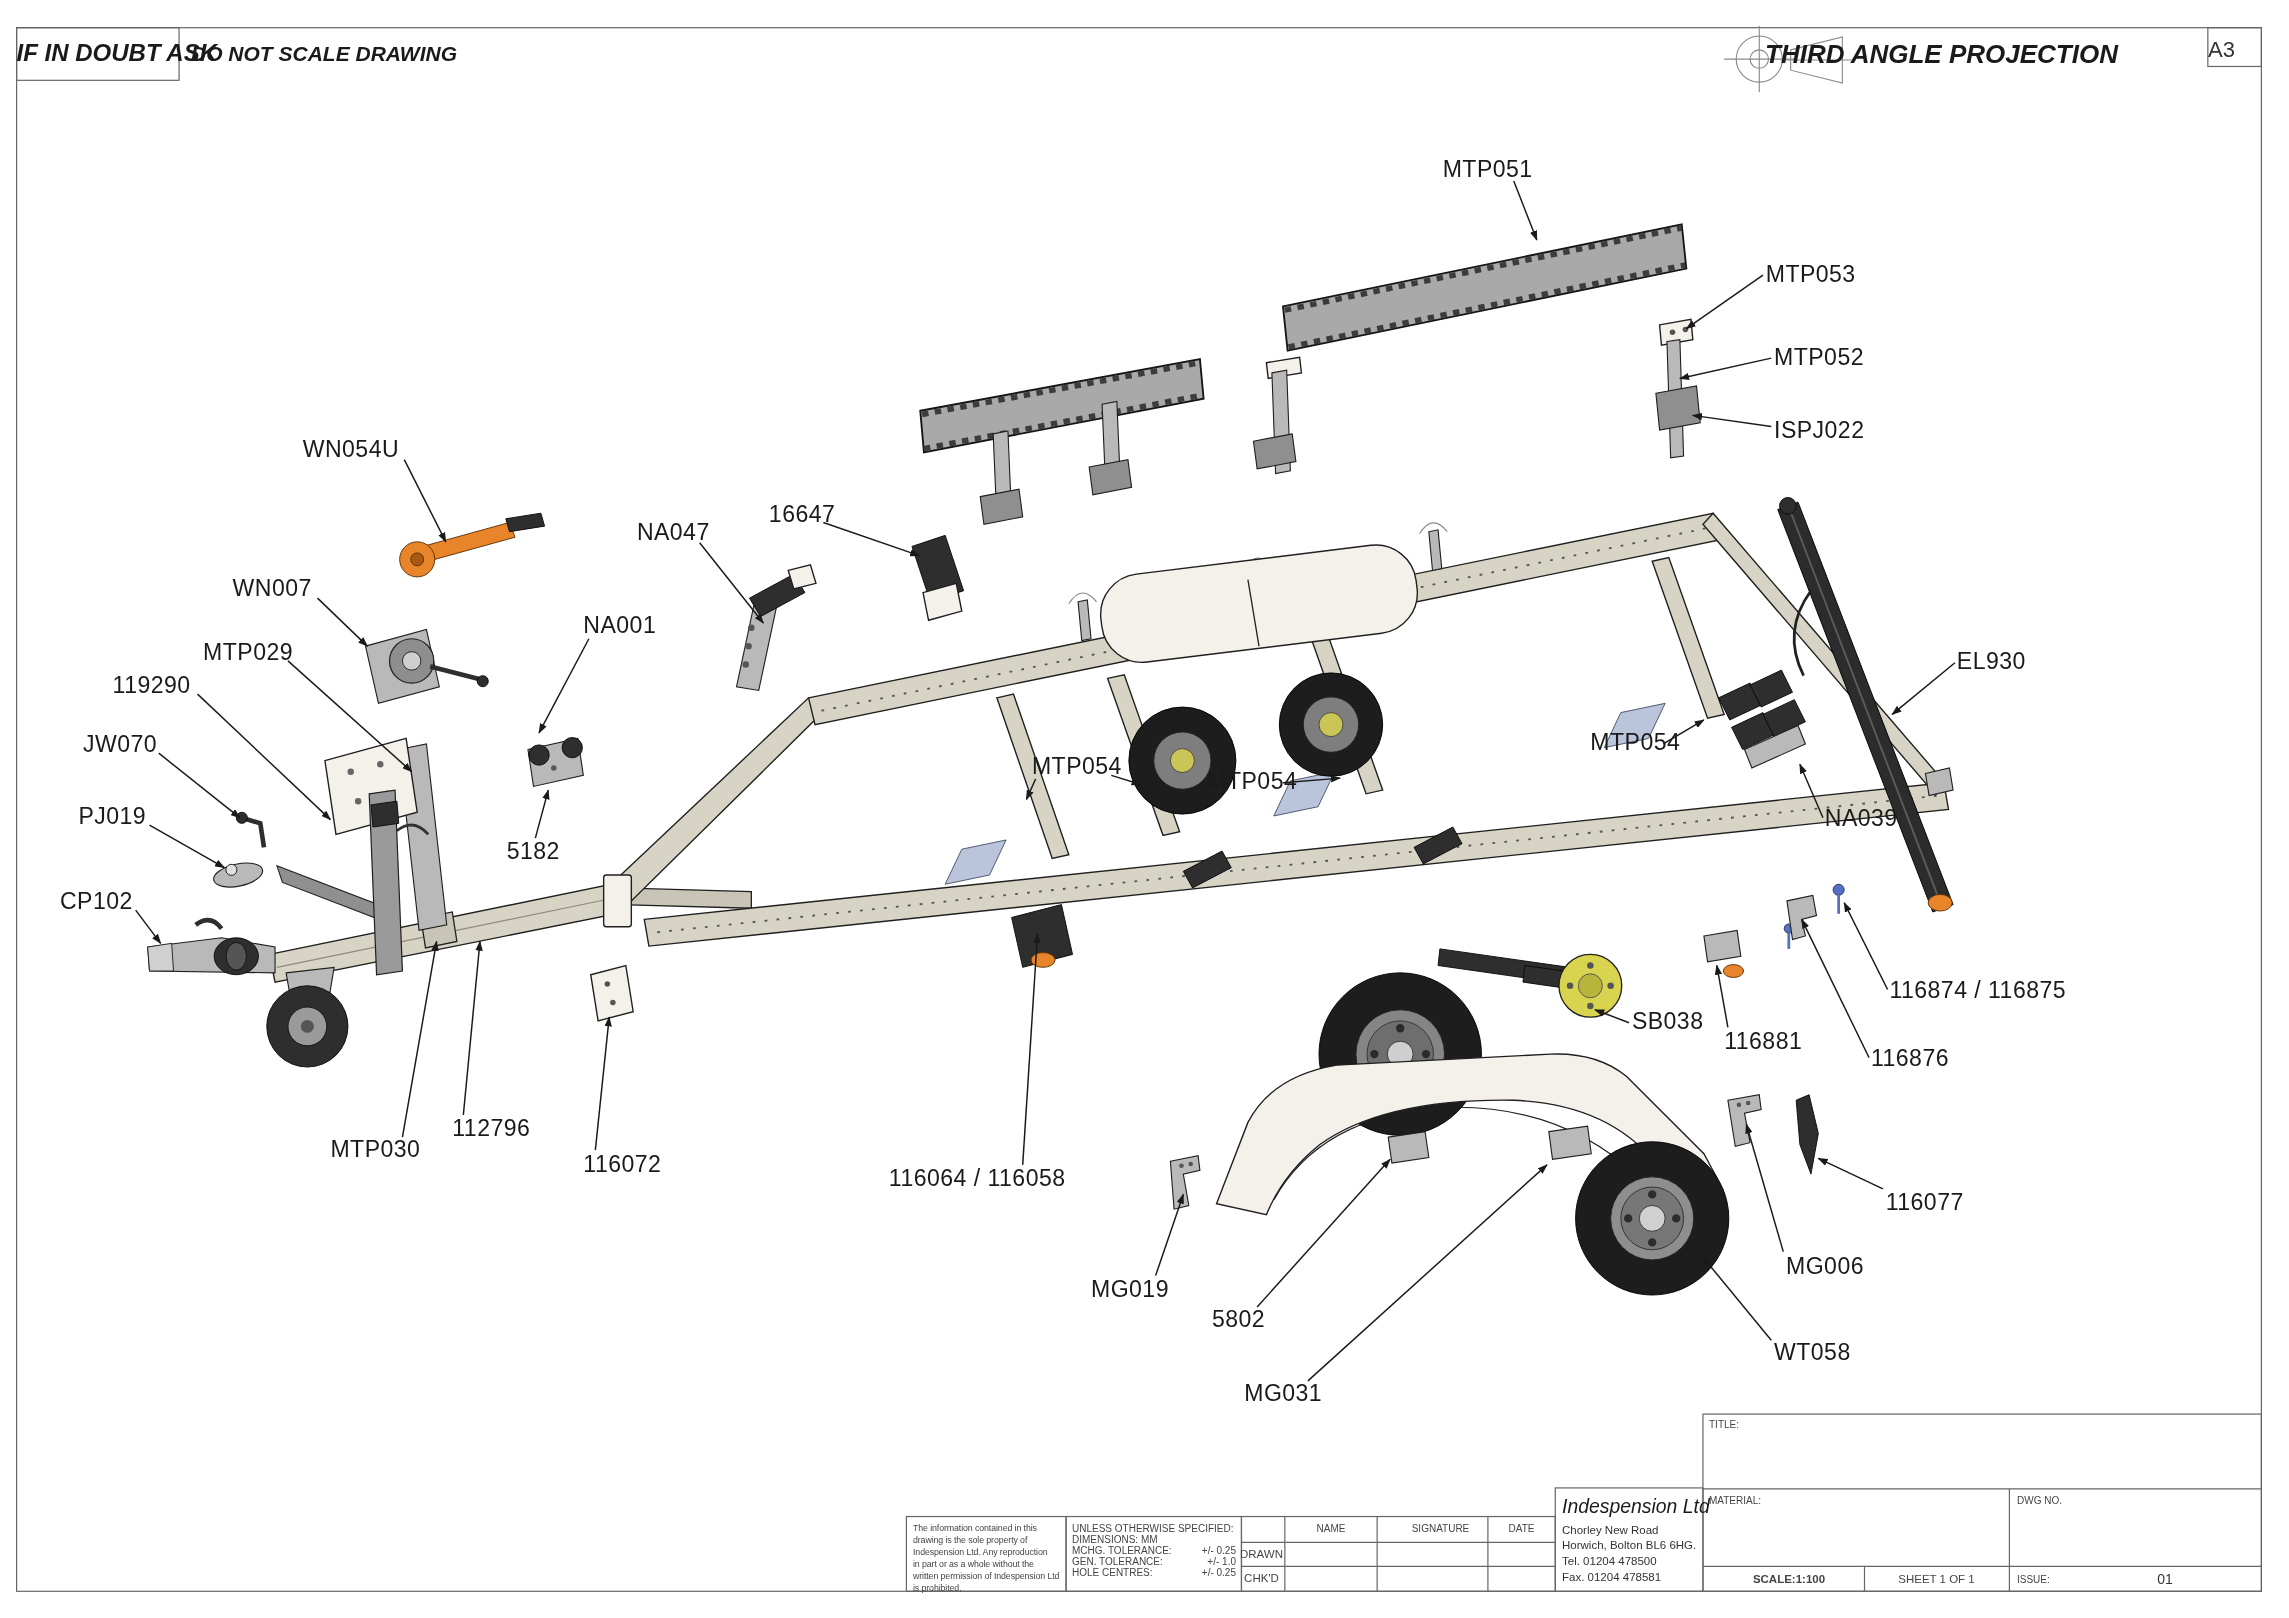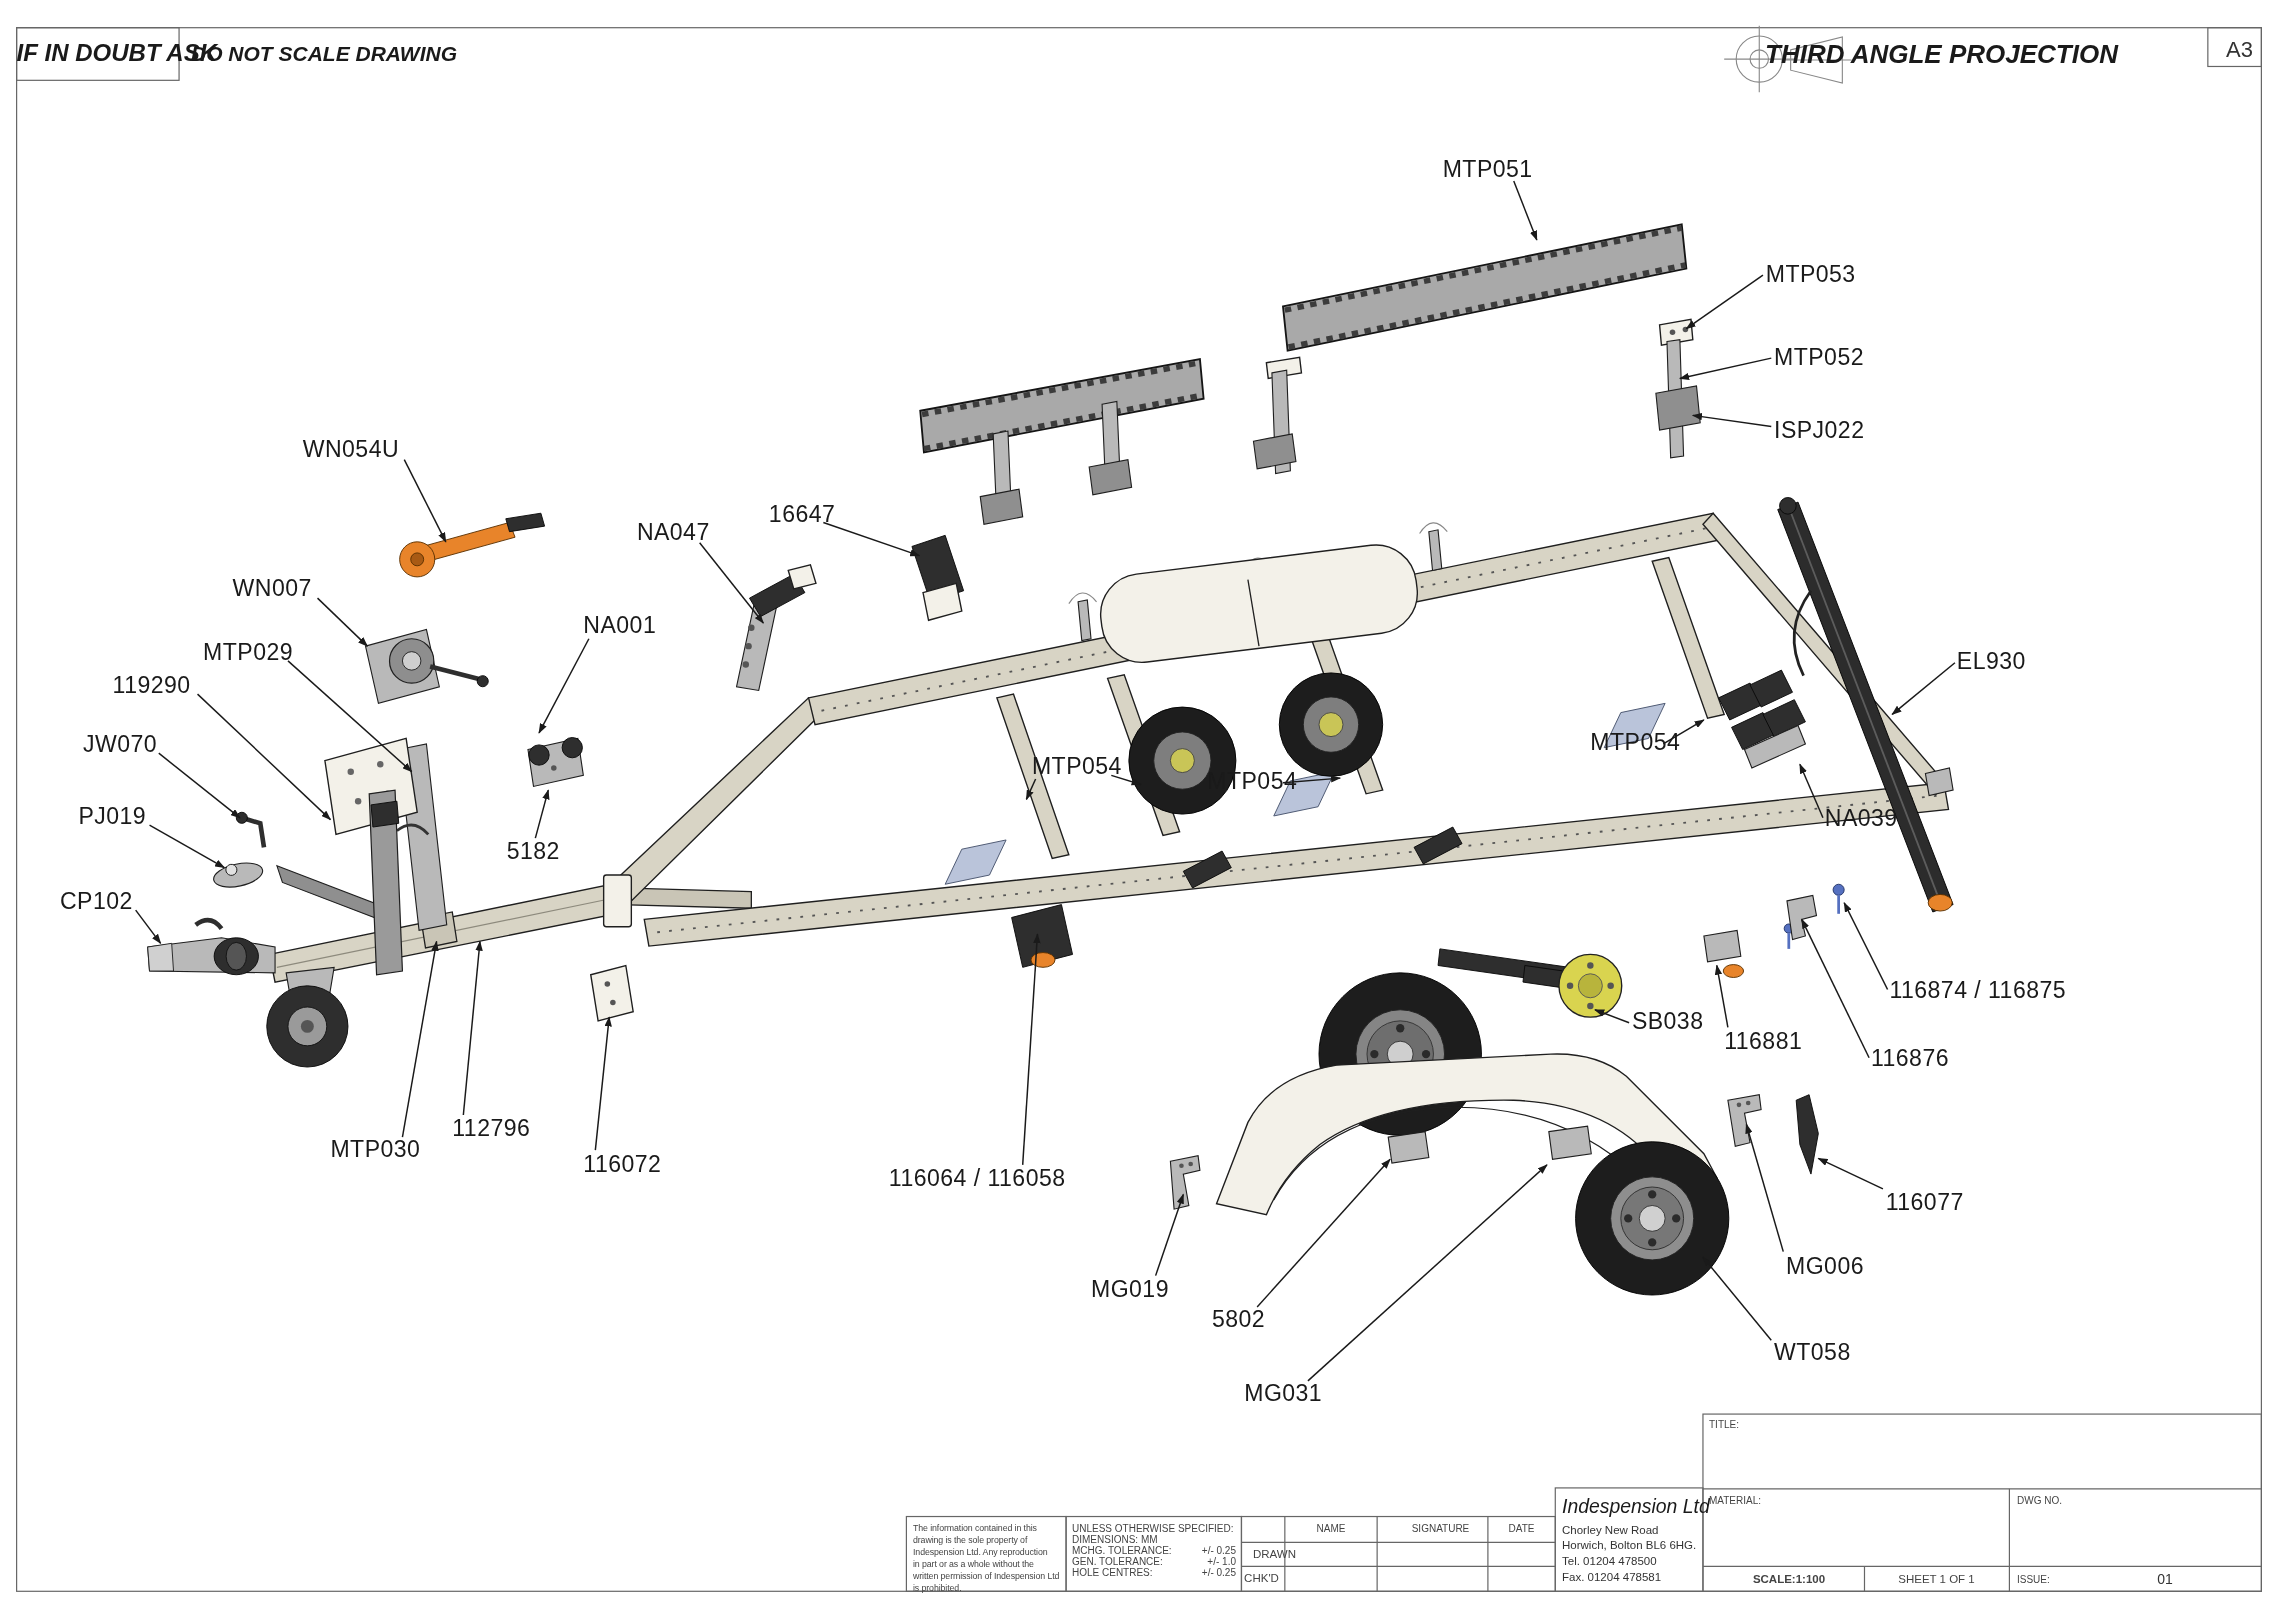--- a/index.html
+++ b/index.html
@@ -370,21 +370,21 @@
         <line x1="1932" y1="1356" x2="1892" y2="1218" class="leader" marker-end="url(#arr)"></line>
         <text x="1935" y="1380" class="plabel">MG006</text>
         <line x1="2040" y1="1288" x2="1970" y2="1255" class="leader" marker-end="url(#arr)"></line>
         <text x="2043" y="1311" class="plabel">116077</text>
       </g>
   </svg>
 
   <div class="txt bi" style="left:16.6px;top:39px;width:162px;font-size:24px;text-align:center;">IF IN DOUBT ASK</div>
   <div class="txt bi" style="left:191px;top:42px;font-size:21px;">DO NOT SCALE DRAWING</div>
   <div class="txt bi" style="left:1765px;top:39px;font-size:26px;">THIRD ANGLE PROJECTION</div>
-  <div class="txt" style="left:2208px;top:37px;width:63px;font-size:22px;text-align:center;color:#333;">A3</div>
+  <div class="txt" style="left:2208px;top:37px;width:63px;font-size:22px;text-align:left;color:#333;">A3</div>
 
   <div class="txt" style="left:913px;top:1522px;width:150px;">
     <div class="tiny">The information contained in this</div>
     <div class="tiny">drawing is the sole property of</div>
     <div class="tiny">Indespension Ltd. Any reproduction</div>
     <div class="tiny">in part or as a whole without the</div>
     <div class="tiny">written permission of Indespension Ltd</div>
     <div class="tiny">is prohibited.</div>
   </div>
 
@@ -401,21 +401,21 @@
       </div>
     <div class="tol-row">
         <span>HOLE CENTRES:</span>
         <span>+/- 0.25</span>
       </div>
   </div>
 
   <div class="txt small ctr" style="left:1285px;top:1523px;width:92px;">NAME</div>
   <div class="txt small ctr" style="left:1377px;top:1523px;width:111px;margin-left:8px;">SIGNATURE</div>
   <div class="txt small ctr" style="left:1488px;top:1523px;width:67px;text-align:center;">DATE</div>
-  <div class="txt ctr" style="left:1239px;top:1548px;width:45px;font-size:11.5px;color:#444;margin-left:13px;">DRAWN</div>
+  <div class="txt ctr" style="left:1239px;top:1548px;width:45px;font-size:11.5px;color:#444;">DRAWN</div>
   <div class="txt ctr" style="left:1239px;top:1572px;width:45px;font-size:11.5px;color:#444;">CHK'D</div>
 
   <div class="txt" style="left:1562px;top:1495px;font-size:19.4px;font-style:italic;font-weight:500;">Indespension Ltd</div>
   <div class="txt" style="left:1562px;top:1524px;font-size:11.5px;color:#333;">Chorley New Road</div>
   <div class="txt" style="left:1562px;top:1539px;font-size:11.5px;color:#333;">Horwich, Bolton BL6 6HG.</div>
   <div class="txt" style="left:1562px;top:1555px;font-size:11.5px;color:#333;">Tel. 01204 478500</div>
   <div class="txt" style="left:1562px;top:1571px;font-size:11.5px;color:#333;">Fax. 01204 478581</div>
 
   <div class="txt small" style="left:1709px;top:1419px;">TITLE:</div>
   <div class="txt small" style="left:1709px;top:1495px;">MATERIAL:</div>

